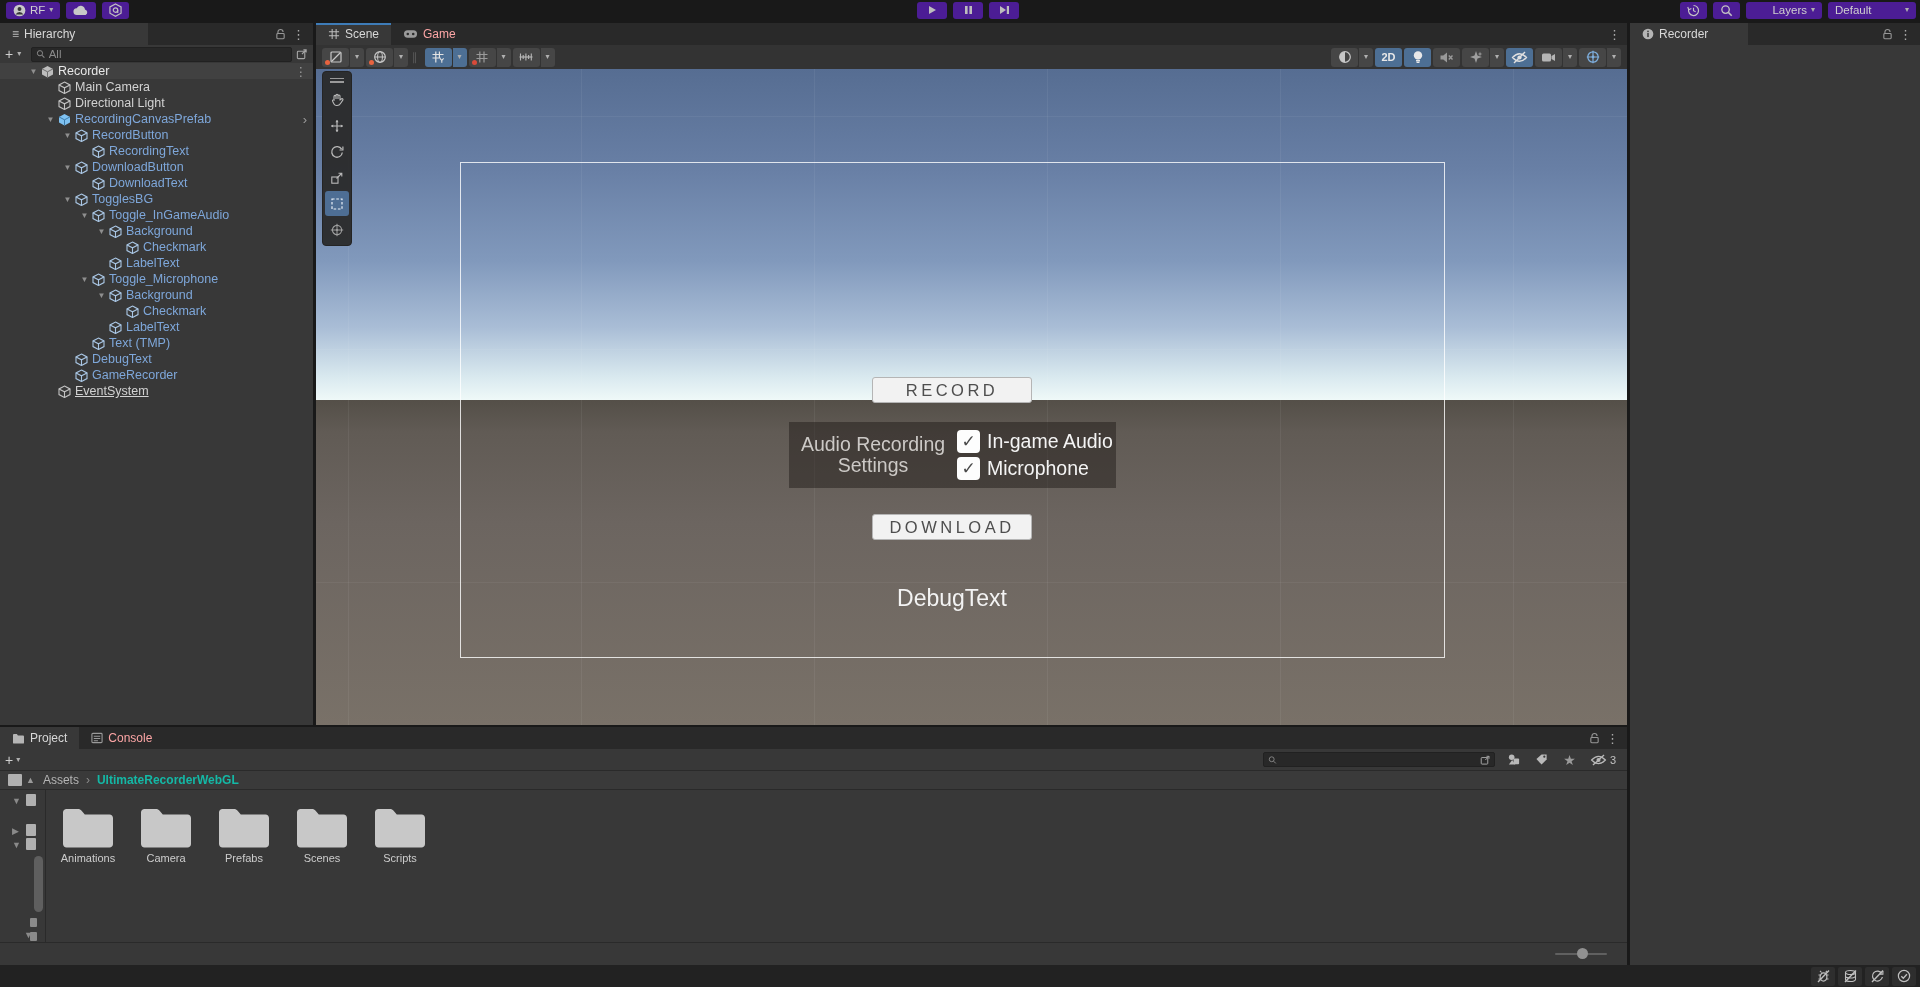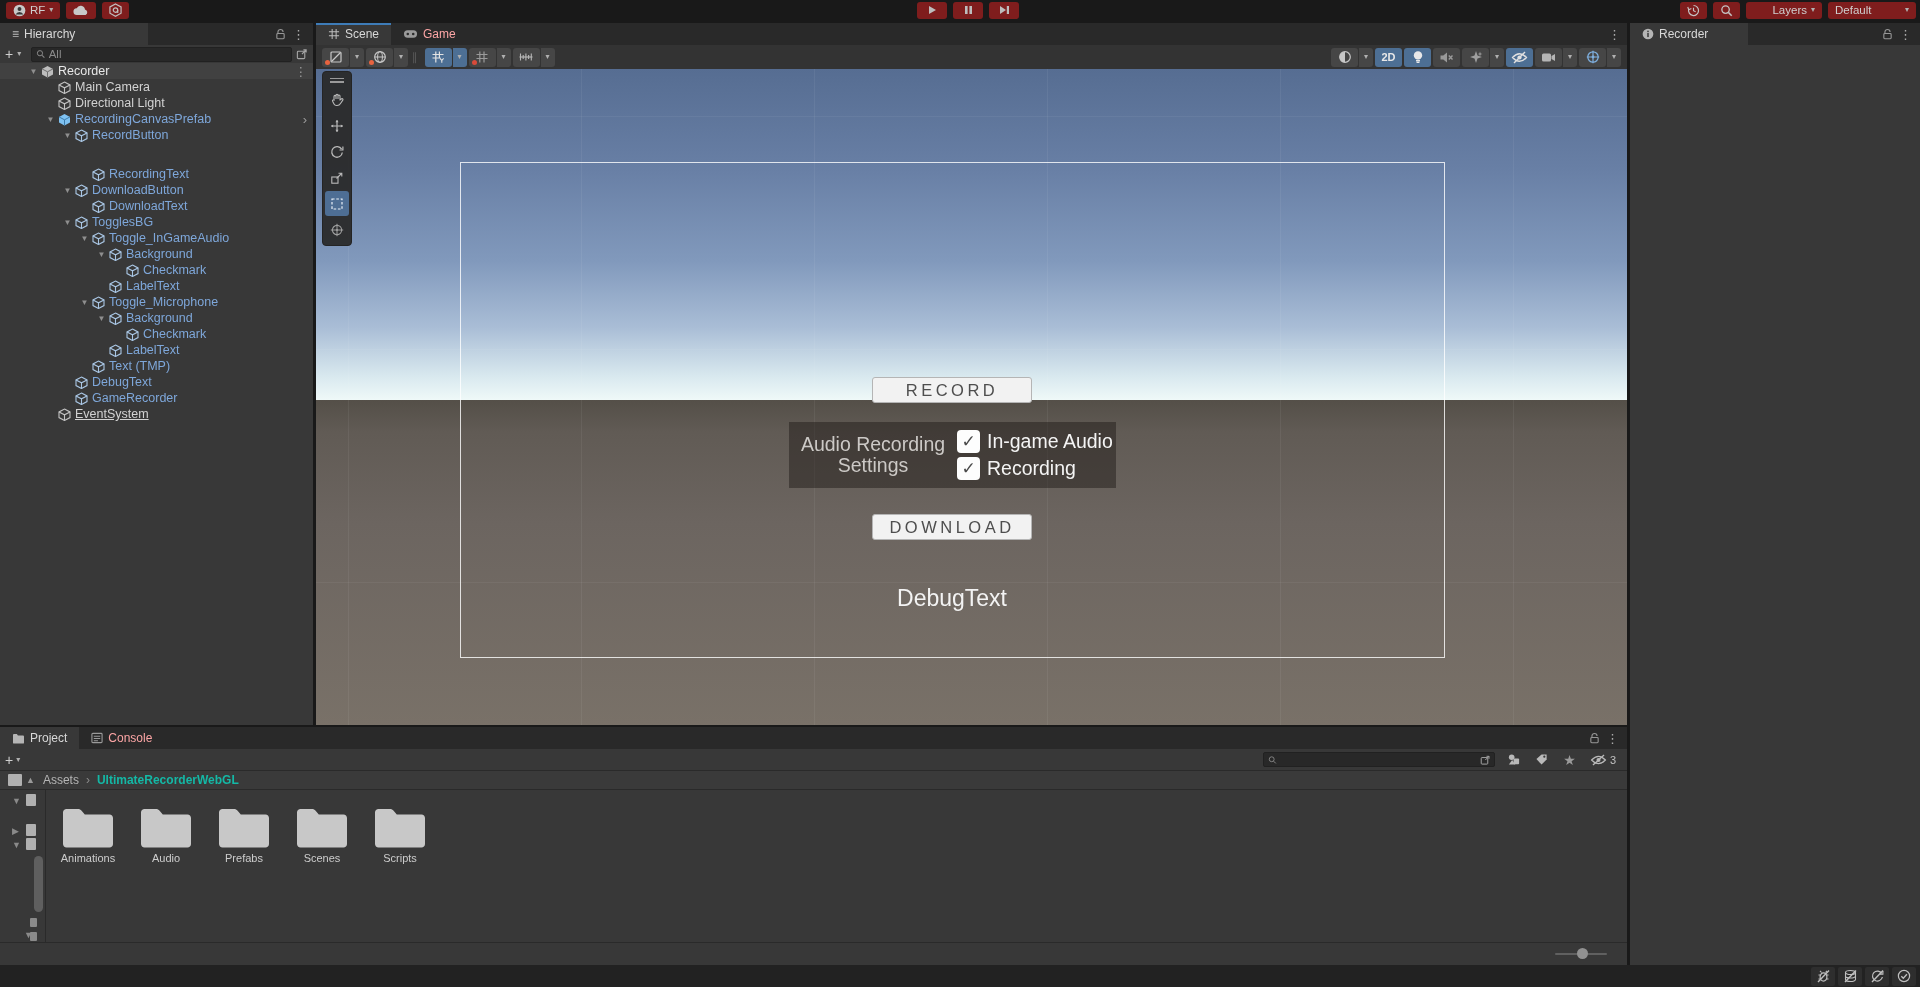--- a/index.html
+++ b/index.html
@@ -9,21 +9,21 @@
   .flex{display:flex;align-items:center}
   .panel{position:absolute;background:#383838}
   .tabstrip{height:22px;background:#292929;display:flex;align-items:stretch;position:relative}
   .tab{display:flex;align-items:center;gap:5px;padding:0 12px;color:#fca5a5;font-size:12px;position:relative}
   .tab.active{background:#383838;color:#d8d8d8}
   .tab.active.blue-top::before{content:"";position:absolute;left:0;top:0;right:0;height:2px;background:#3e7cb8}
   .kebab{color:#aaa;font-size:13px;line-height:1;padding:0 6px;cursor:pointer}
   .lockicon{opacity:.85}
   
   #topbar{left:0;top:0;width:1920px;height:20px;background:#191919;display:flex;align-items:center}
-  .tb-btn{background:#7f1d1d;border-radius:3px;height:17px;display:flex;align-items:center;gap:4px;padding:0 7px;margin-left:6px;color:#cfcfcf;font-size:11.5px}
+  .tb-btn{background:#4c1d95;border-radius:3px;height:17px;display:flex;align-items:center;gap:4px;padding:0 7px;margin-left:6px;color:#cfcfcf;font-size:11.5px}
   .caret{font-size:8px;color:#b0b0b0;line-height:1}
   
   #hierarchy{left:0;top:23px;width:313px;height:702px}
   .toolrow{height:18px;background:#383838;display:flex;align-items:center;padding:0 5px;gap:4px}
   .searchfield{flex:1;height:15px;background:#282828;border:1px solid #212121;border-radius:2px;display:flex;align-items:center;padding:0 4px;gap:3px}
   .searchfield input{background:transparent;border:none;outline:none;color:#cfcfcf;font-size:11.5px;width:100%;font-family:inherit}
   .searchfield input::placeholder{color:#8b8b8b}
   #h-tree{position:absolute;top:40px;left:0;right:0;bottom:0;overflow:hidden}
   .h-row{height:16px;display:flex;align-items:center;position:relative;font-size:12.5px;color:#d2d2d2}
   .h-row .h-arrow{width:13px;font-size:8px;color:#8f8f8f;text-align:center;flex:none}
@@ -228,21 +228,21 @@
       <div class="h-row" style="padding-left: 61px;">
         <span class="h-arrow">▼</span>
         <span class="h-icon">
           <svg width="13" height="13" viewBox="0 0 13 13">
             <path d="M6.5 1 L12 3.9 V9.6 L6.5 12.5 L1 9.6 V3.9 Z" fill="none" stroke="#a9c6e4" stroke-width="1.1"></path>
             <path d="M1 3.9 L6.5 6.8 L12 3.9 M6.5 6.8 V12.5" fill="none" stroke="#a9c6e4" stroke-width="1.1"></path>
           </svg>
         </span>
         <span class="h-label blue">RecordButton</span>
       </div>
-      <div class="h-row" style="padding-left: 78px; margin-top: 23px;">
+      <div class="h-row" style="padding-left: 78px;">
         <span class="h-arrow"></span>
         <span class="h-icon">
           <svg width="13" height="13" viewBox="0 0 13 13">
             <path d="M6.5 1 L12 3.9 V9.6 L6.5 12.5 L1 9.6 V3.9 Z" fill="none" stroke="#a9c6e4" stroke-width="1.1"></path>
             <path d="M1 3.9 L6.5 6.8 L12 3.9 M6.5 6.8 V12.5" fill="none" stroke="#a9c6e4" stroke-width="1.1"></path>
           </svg>
         </span>
         <span class="h-label blue">RecordingText</span>
       </div>
       <div class="h-row" style="padding-left: 61px;">
@@ -576,21 +576,21 @@
     <div class="gbtn" style="left:556px;top:308px">RECORD</div>
     <div id="settings-panel">
       <div id="settings-title">Audio Recording Settings</div>
       <div id="toggle-col">
           <div class="toggle-row">
             <span class="checkbox">✓</span>
             <span class="toggle-label">In-game Audio</span>
           </div>
           <div class="toggle-row">
             <span class="checkbox">✓</span>
-            <span class="toggle-label">Recording</span>
+            <span class="toggle-label">Microphone</span>
           </div>
         </div>
     </div>
     <div class="gbtn" style="left:556px;top:445px">DOWNLOAD</div>
     <div id="debug-text">DebugText</div>
 
     <div id="tools-overlay">
         <div class="tool-handle">
           <i></i>
           <i></i>
@@ -758,21 +758,21 @@
             </svg>
           </span>
           <span class="fname">Animations</span>
         </div>
         <div class="folder-item">
           <span>
             <svg width="56" height="46" viewBox="0 0 56 46">
               <path d="M3 42 V10.5 c0-2 1.6-3.5 3.5-3.5 h11.5 c1.4 0 2.7.6 3.6 1.7 l3.2 3.8 h24.7 c2 0 3.5 1.6 3.5 3.5 v26 c0 2-1.6 3.5-3.5 3.5 h-43 c-2 0-3.5-1.6-3.5-3.5 Z" fill="#c8c8c8"></path>
             </svg>
           </span>
-          <span class="fname">Audio</span>
+          <span class="fname">Camera</span>
         </div>
         <div class="folder-item">
           <span>
             <svg width="56" height="46" viewBox="0 0 56 46">
               <path d="M3 42 V10.5 c0-2 1.6-3.5 3.5-3.5 h11.5 c1.4 0 2.7.6 3.6 1.7 l3.2 3.8 h24.7 c2 0 3.5 1.6 3.5 3.5 v26 c0 2-1.6 3.5-3.5 3.5 h-43 c-2 0-3.5-1.6-3.5-3.5 Z" fill="#c8c8c8"></path>
             </svg>
           </span>
           <span class="fname">Prefabs</span>
         </div>
         <div class="folder-item">

